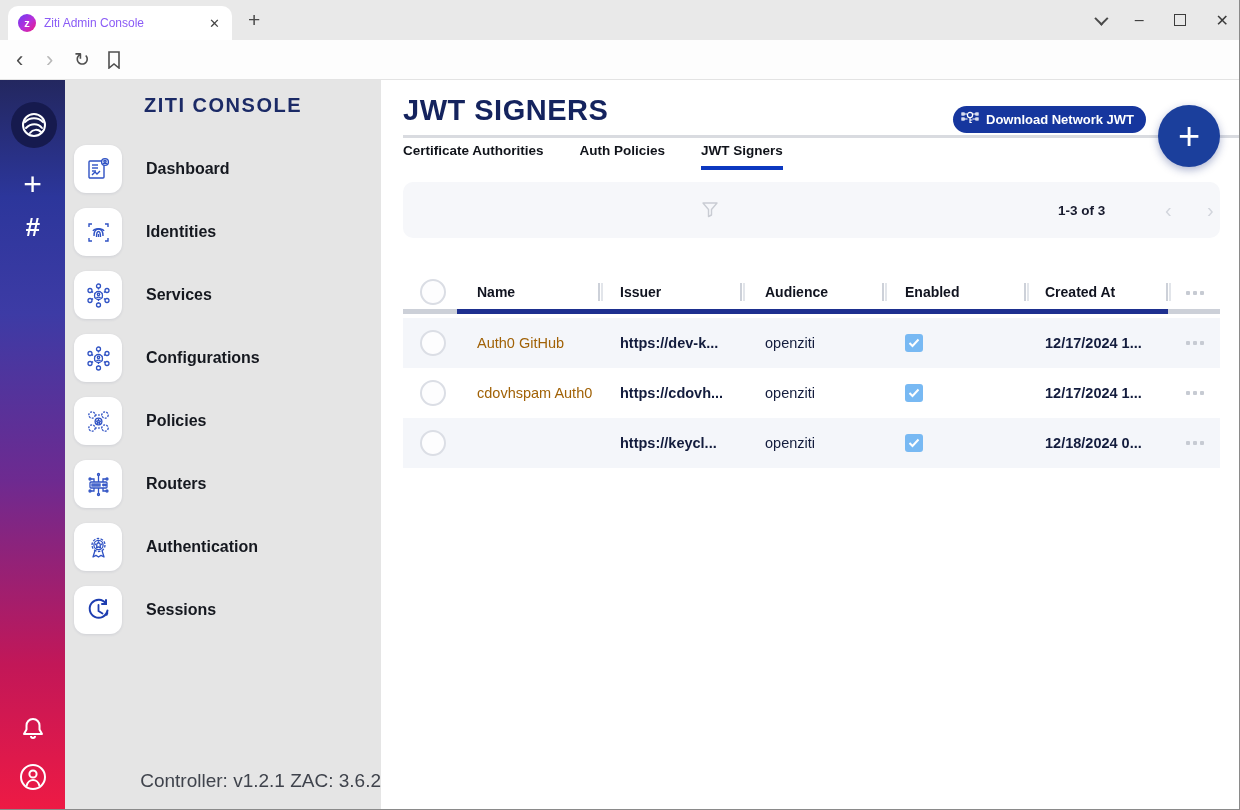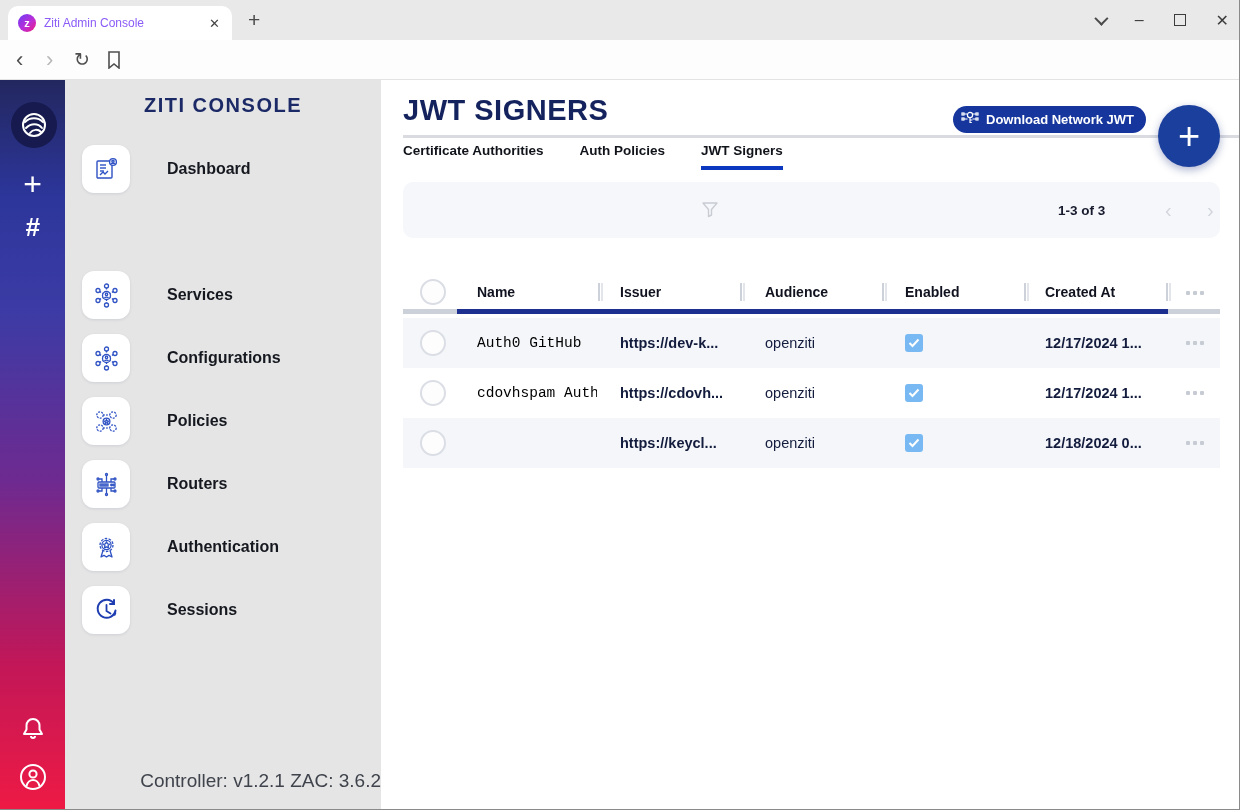--- a/index.html
+++ b/index.html
@@ -56,21 +56,21 @@
   .rail-logo { position:absolute; left:11px; top:22px; width:46px; height:46px; border-radius:50%;
                background:#161a4e; display:flex; align-items:center; justify-content:center; }
   .rail-glyph { position:absolute; width:65px; text-align:center; color:#fff; }
   .rail-plus { top:86px; font-size:32px; font-weight:300; }
   .rail-hash { top:132px; font-size:26px; font-weight:700; font-style:italic; }
   .rail-bottom { position:absolute; left:0; bottom:14px; width:65px; display:flex; flex-direction:column; align-items:center; gap:16px; }
 
   .sidebar { position:relative; width:316px; height:100%; background:#e5e5e5; }
   .sb-title { position:absolute; left:0; top:14px; width:100%; text-align:center; font-size:20px; font-weight:800;
               letter-spacing:1.5px; color:#1b2a66; }
-  .sb-item { position:absolute; left:17px; width:270px; height:48px; display:flex; align-items:center; gap:37px; cursor:pointer; }
+  .sb-item { position:absolute; left:9px; width:270px; height:48px; display:flex; align-items:center; gap:24px; cursor:pointer; }
   .sb-tile { width:48px; height:48px; background:#fff; border-radius:12px; box-shadow:0 1px 3px rgba(30,40,90,.10);
              display:flex; align-items:center; justify-content:center; }
   .sb-label { font-size:16px; font-weight:600; color:#15181f; }
   .sb-footer { position:absolute; left:0; bottom:18px; width:100%; text-align:right; font-size:19px; color:#3f434c; }
 
   .main { position:relative; flex:1 1 auto; background:#fff; }
   
   .pg-title { position:absolute; left:22px; top:14px; font-size:29px; font-weight:800; letter-spacing:.5px; color:#14235e; }
   .dl-btn { position:absolute; left:572px; top:26px; height:27px; padding:0 12px 0 8px; background:#16369e; border-radius:14px;
             display:flex; align-items:center; gap:7px; color:#fff; font-size:13px; font-weight:700; cursor:pointer; }
@@ -101,21 +101,21 @@
   .dots { display:flex; gap:3px; }
   .dots i { width:4px; height:4px; background:#c7cbd3; border-radius:1px; }
   .hbar { position:absolute; top:229px; height:5px; }
   .hbar.gl { left:22px; width:54px; background:#ccd0d8; }
   .hbar.nv { left:76px; width:711px; background:#1d2f8f; }
   .hbar.gr { left:787px; width:52px; background:#ccd0d8; }
 
   .trow { position:absolute; left:22px; width:817px; height:50px; }
   .trow.alt { background:#f4f6fa; }
   .cell { position:absolute; top:0; height:50px; display:flex; align-items:center; font-size:14.5px; color:#131c3d; }
-  .c-name { left:74px; width:120px; overflow:hidden; white-space:nowrap; color:#000000;font-family:Liberation Mono, monospace; }
+  .c-name { left:74px; width:120px; overflow:hidden; white-space:nowrap; color:#a16207; }
   .c-issuer { left:217px; width:130px; font-weight:700; }
   .c-aud { left:362px; width:120px; font-weight:400; }
   .c-enab { left:502px; }
   .c-date { left:642px; width:135px; font-weight:700; }
   .c-dots { left:783px; }
   .row-circle { position:absolute; left:17px; top:12px; width:26px; height:26px; border:2px solid #dbdee5;
                 border-radius:50%; background:#fdfdfe; }
   .chk { width:18px; height:18px; background:#78b9f3; border-radius:3px; display:flex; align-items:center; justify-content:center; }
 </style>
 </head>
@@ -257,20 +257,34 @@
                 <path d="M7 19l3-3 2 2 3-3"></path>
                 <circle cx="20" cy="6" r="3.4" fill="#fff"></circle>
             <circle cx="20" cy="5.2" r="1.1"></circle>
                 <path d="M18 8c.4-1 3.6-1 4 0"></path>
               </g>
             </svg>
         </span>
         <span class="sb-label">Dashboard</span>
       </div>
 
+      <div class="sb-item" style="top:128px">
+        <span class="sb-tile">
+          <svg width="27" height="27" viewBox="0 0 27 27">
+              <g stroke="#2f52c4" stroke-width="1.4" fill="none">
+            <path d="M4 8V5h3M20 5h3v3M23 19v3h-3M7 22H4v-3"></path>
+                <path d="M9 17c0-4 1-7 4.5-7s4.5 3 4.5 7"></path>
+            <path d="M11.5 18c0-3 .2-5.5 2-5.5s2 2.5 2 5.5"></path>
+                <path d="M13.5 18v-3"></path>
+                <path d="M8 12c1.5-3 9.5-3 11 0"></path>
+              </g>
+            </svg>
+        </span>
+        <span class="sb-label">Identities</span>
+      </div>
 
       <div class="sb-item" style="top:191px">
         <span class="sb-tile">
           <svg width="27" height="27" viewBox="0 0 27 27">
               <g stroke="#2f52c4" stroke-width="1.3" fill="none">
             <circle cx="13.5" cy="13.5" r="4"></circle>
                 <circle cx="13.5" cy="12.3" r="1.2"></circle>
                 <path d="M11.6 16c.4-1.3 3.4-1.3 3.8 0"></path>
             <circle cx="13.5" cy="4" r="2"></circle>
                 <circle cx="13.5" cy="23" r="2"></circle>

